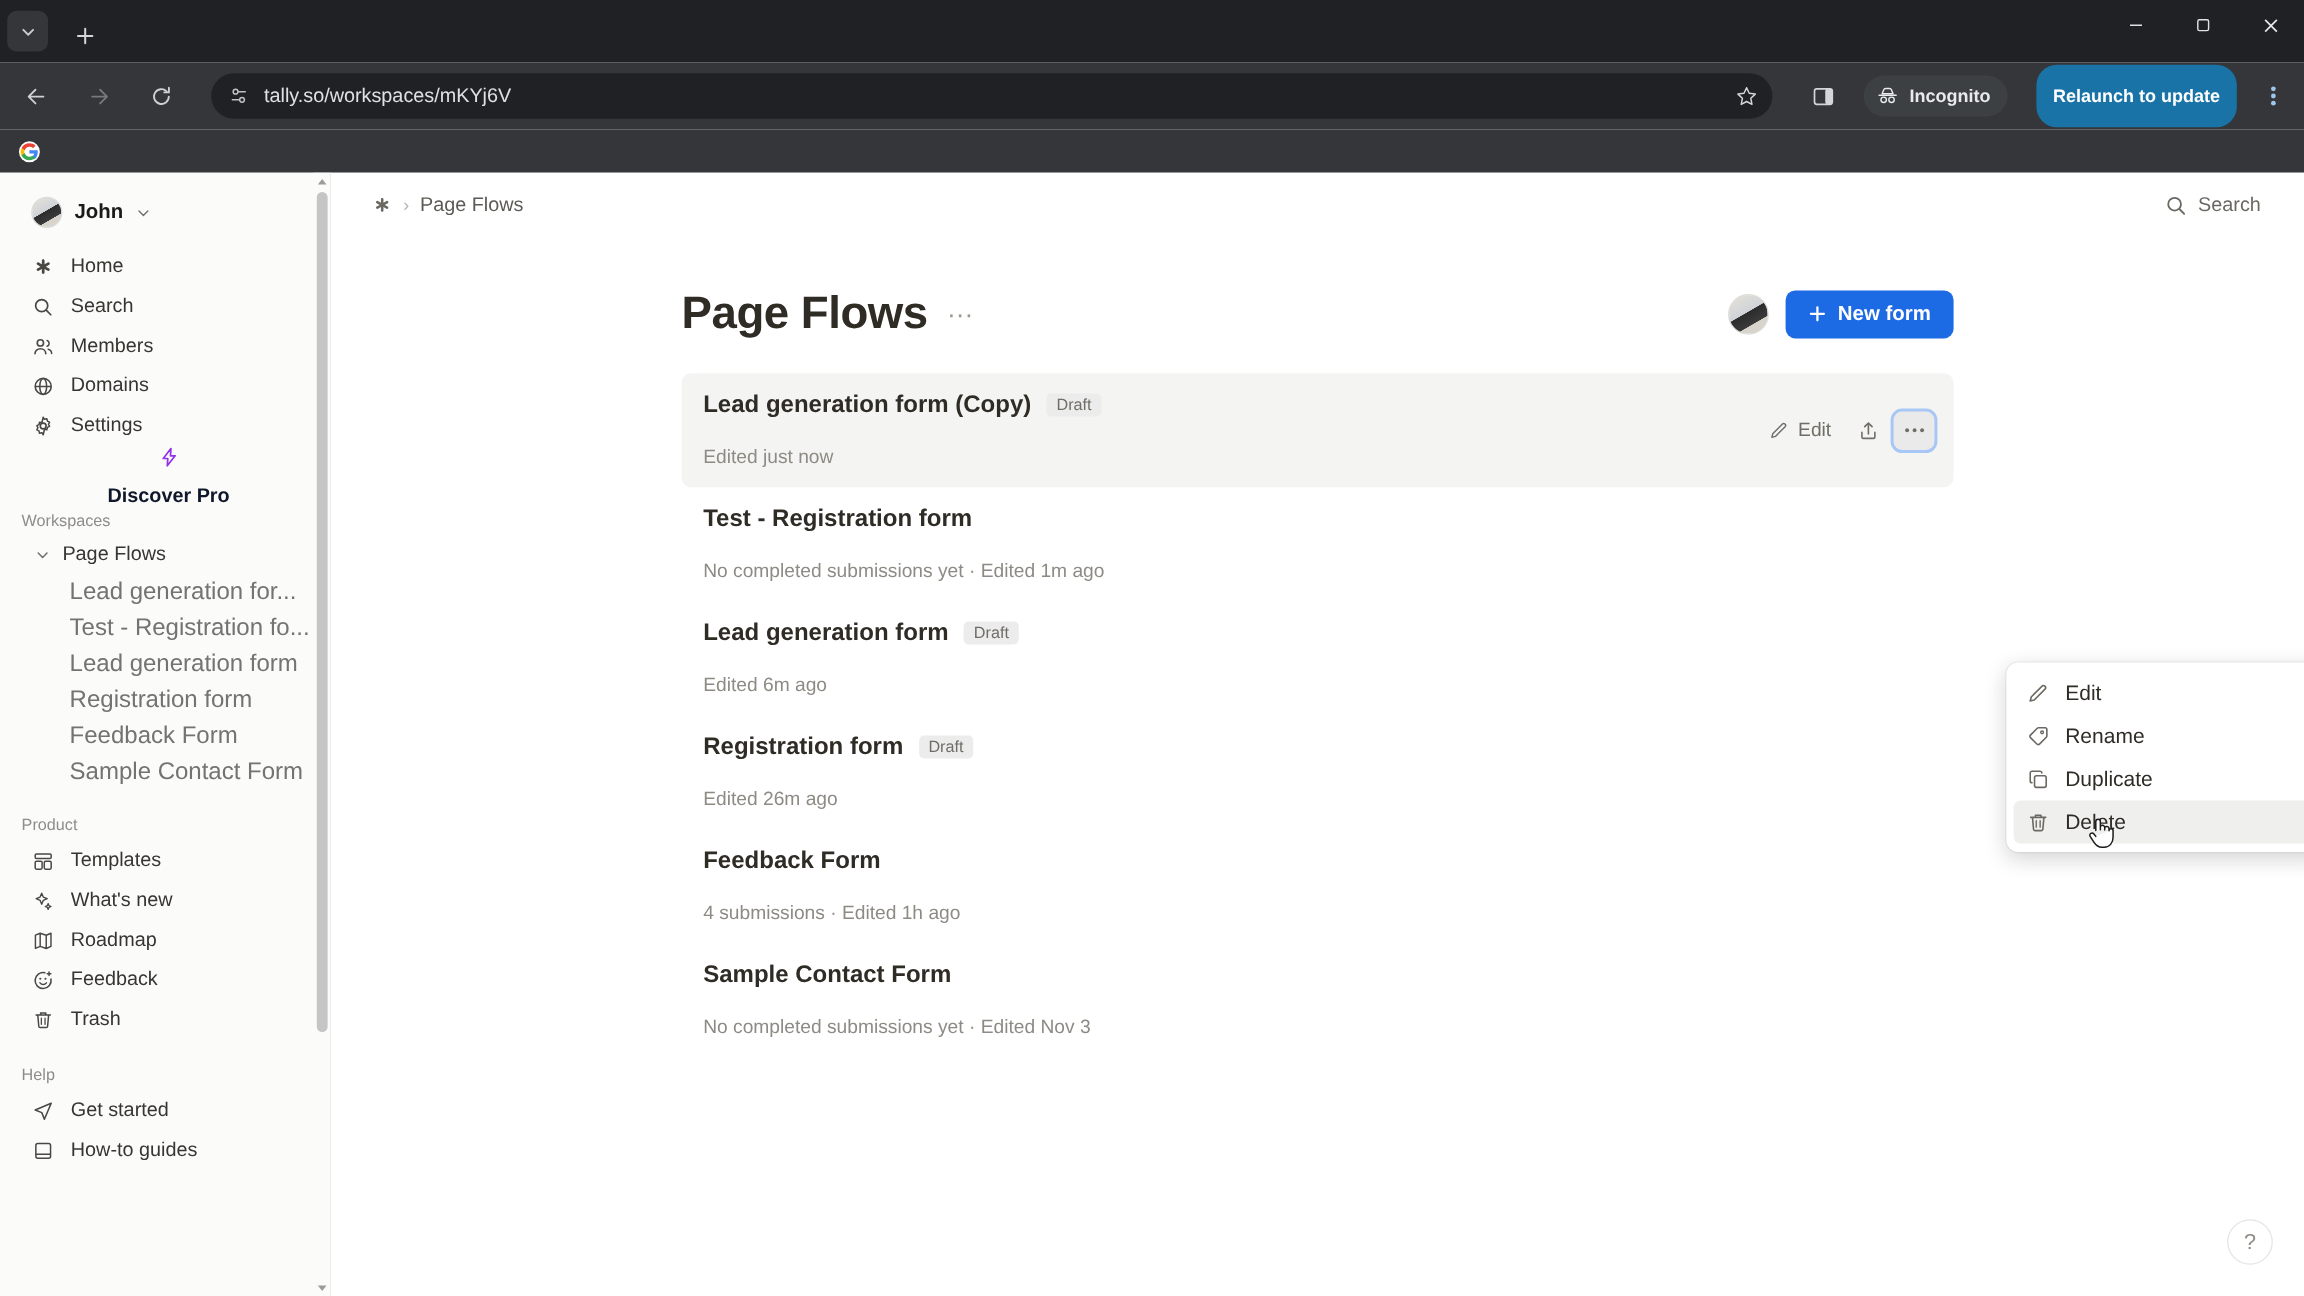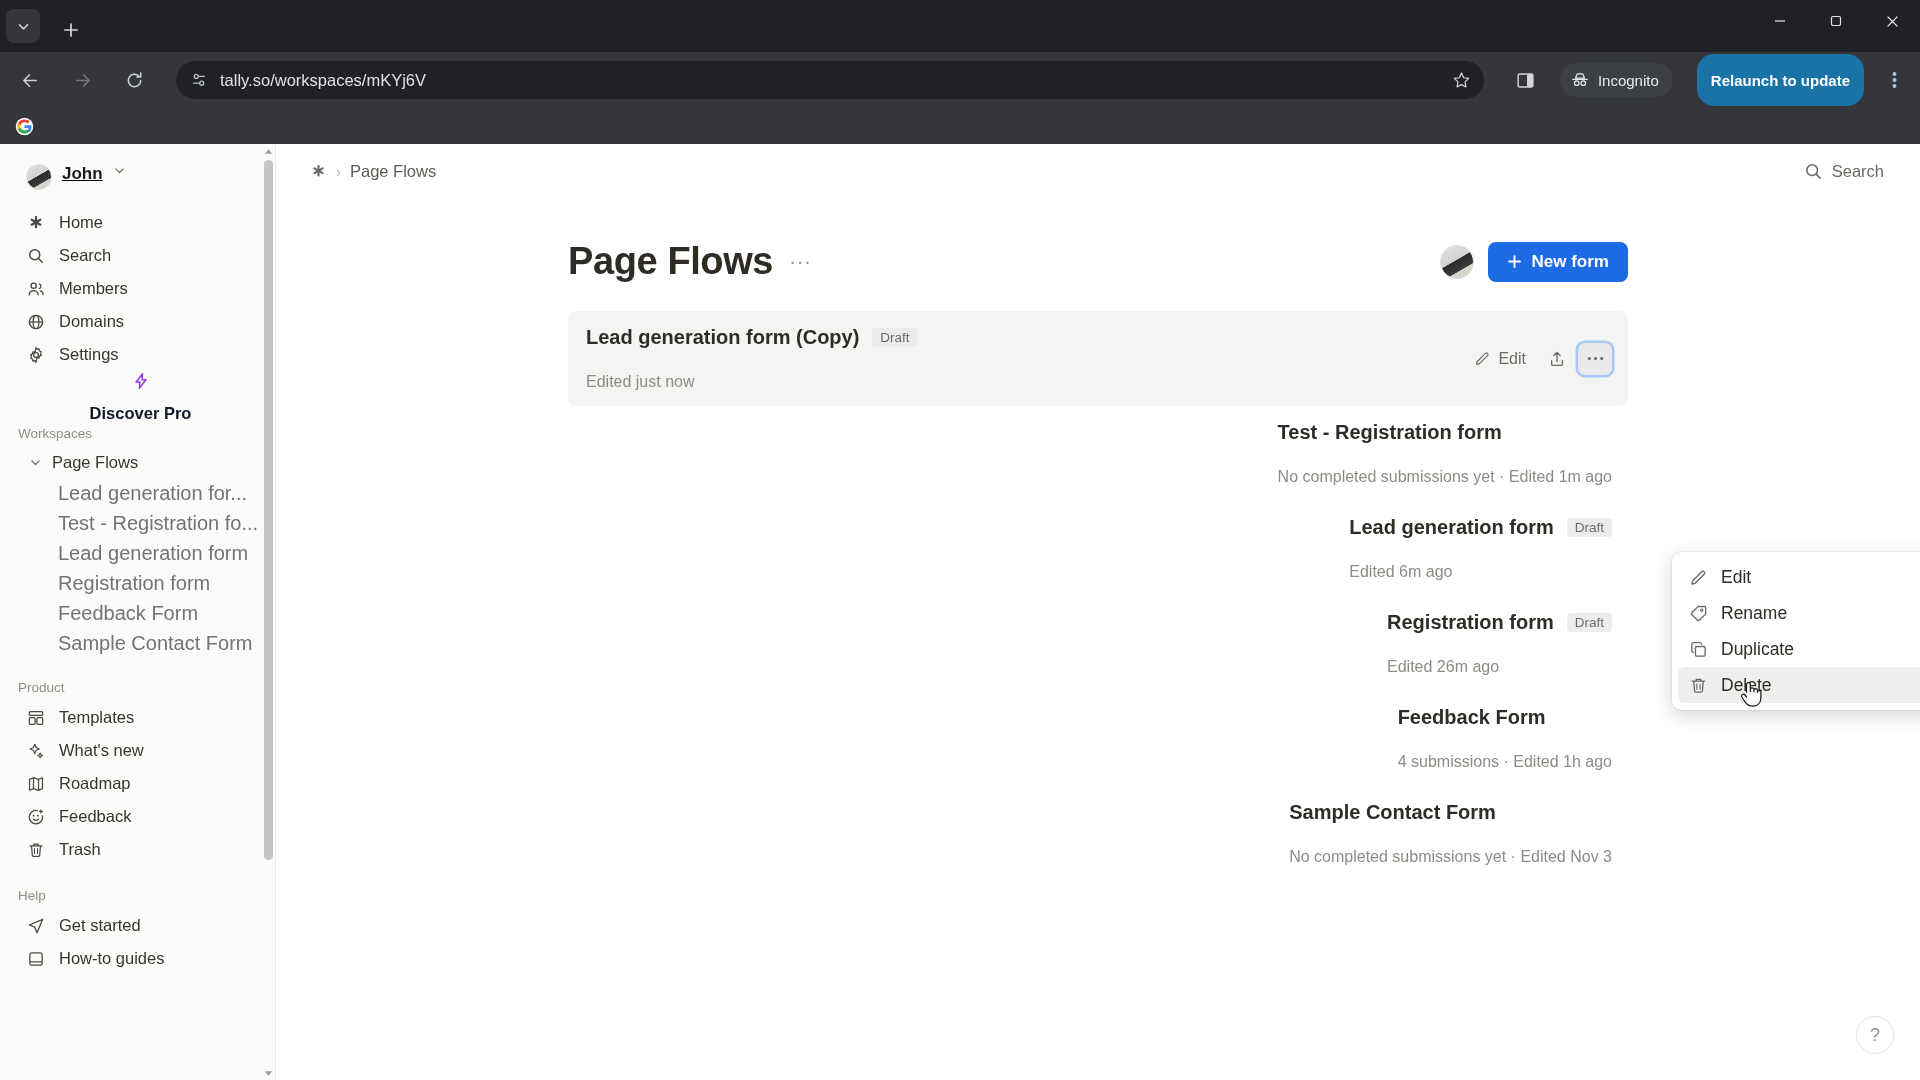--- a/index.html
+++ b/index.html
@@ -51,21 +51,21 @@
   }
   .omnibox {
     flex: 1; height: 38px; background: #202124; border-radius: 19px;
     display: flex; align-items: center; padding: 0 6px 0 14px; margin: 0 8px;
     gap: 12px; cursor: text;
   }
   .omni-url { color: #dfe1e5; font-size: 16.5px; flex: 1; white-space: nowrap; overflow: hidden; }
   .omni-star { width: 32px; height: 32px; display:flex;align-items:center;justify-content:center;border-radius:50%;cursor:pointer;}
   .incognito-pill {
     height: 34px; background: #3c4043; border-radius: 17px; display: flex;
-    align-items: center; gap: 8px; padding: 0 14px 0 10px; cursor: pointer; flex:none;
+    align-items: center; gap: 8px; padding: 0 14px 0 10px; cursor: pointer; flex:none;font-weight:bold;
   }
   .incognito-pill span { color: #e8eaed; font-size: 15px; }
   .relaunch-btn {
     height: 52px; background: #1a73a7; border-radius: 17px; display: flex;
     align-items: center; padding: 0 14px; margin-left: 8px; cursor: pointer; flex:none;
   }
   .relaunch-btn span { color: #ffffff; font-size: 15px; font-weight: bold; }
   .kebab { width: 28px; height: 36px; display:flex;align-items:center;justify-content:center;cursor:pointer;flex:none;}
 
   .bookmarks {
@@ -77,22 +77,22 @@
   
   .app { flex: 1; display: flex; background: #ffffff; min-height: 0; position: relative; }
 
   
   .sidebar {
     width: 276px; flex: none; background: #fbfbfa; position: relative;
     display: flex; flex-direction: column; padding-top: 14px;
     border-right: 1px solid #ececec;
   }
   .user-row {
-    display: flex; align-items: flex-start; gap: 10px; padding: 6px 14px 6px 18px;
-    margin: 0 8px 10px 8px; border-radius: 6px; cursor: pointer; text-decoration: underline;
+    display: flex; align-items: center; gap: 10px; padding: 6px 14px 6px 18px;
+    margin: 0 8px 10px 8px; border-radius: 6px; cursor: pointer;
   }
   .avatar-sm {
     width: 26px; height: 26px; border-radius: 50%; flex: none;
     background: linear-gradient(150deg,#e7e2d8 0%,#cfd3d8 45%,#2c2c2c 46%,#3a3a3a 70%,#d8d4cb 71%);
     border: 1px solid #dcdcdc;
   }
   .user-name { font-size: 17px; font-weight: bold; color: #1b1b1b; }
 
   .nav-item {
     display: flex; align-items: center; gap: 13px; height: 33px;
@@ -152,21 +152,21 @@
   }
   .newform-btn {
     height: 40px; background: #1d6ae5; border-radius: 8px; color: #fff;
     display: flex; align-items: center; gap: 10px; padding: 0 19px;
     font-size: 17px; font-weight: bold; cursor: pointer;
   }
 
   .form-list { }
   .form-row {
     padding: 15px 16px 15px 18px; border-radius: 8px; position: relative;
-    display: flex; align-items: center; cursor: pointer; justify-content: flex-end;
+    display: flex; align-items: center; cursor: pointer;
   }
   .form-row.active { background: #f4f4f3; }
   .fr-left { min-width: 0; }
   .fr-title-line { display: flex; align-items: center; gap: 13px; }
   .fr-title { font-size: 20px; font-weight: bold; color: #2f2c26; }
   .badge {
     background: #ececec; color: #6f6d66; font-size: 13.5px;
     padding: 2px 8px; border-radius: 4px;
   }
   .fr-sub { font-size: 16px; color: #8e8b85; margin-top: 24px; }

